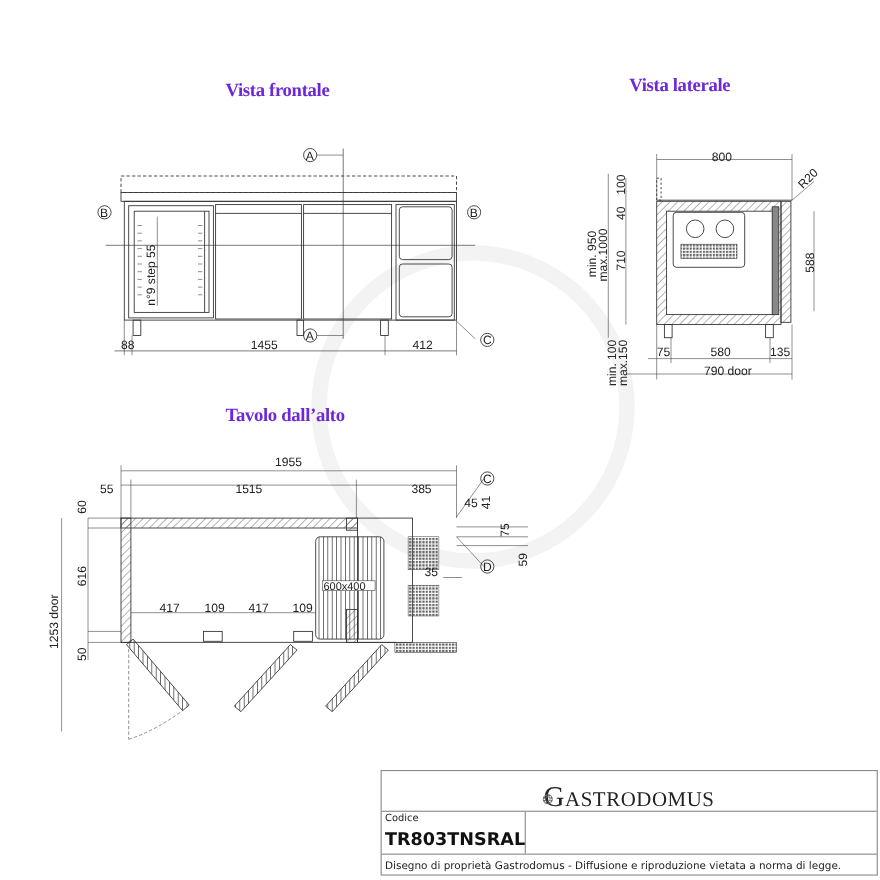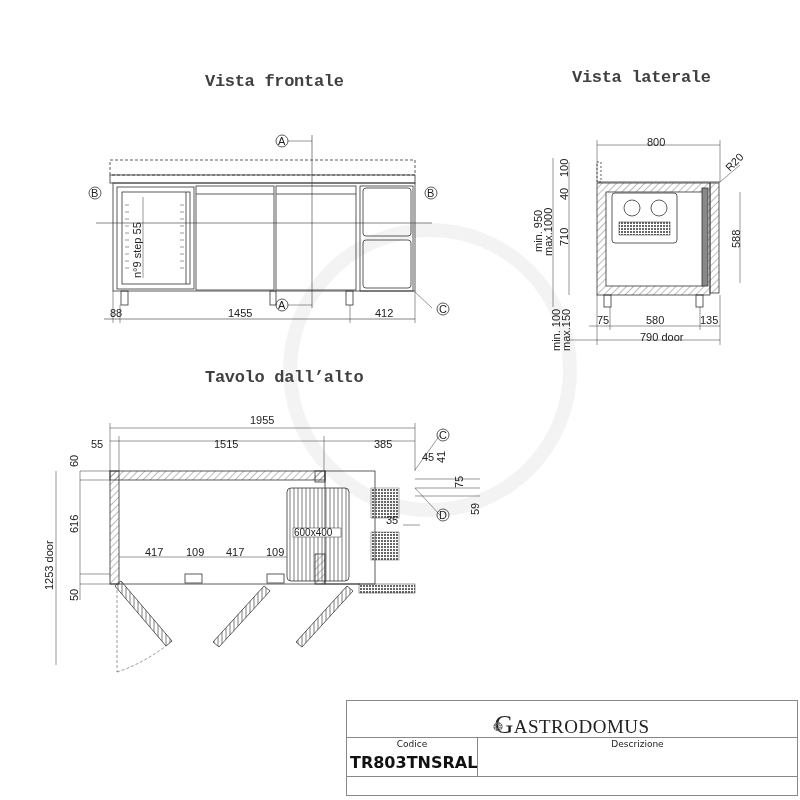--- a/index.html
+++ b/index.html
@@ -1,26 +1,26 @@
 <!DOCTYPE html>
 <html><head>
 <meta charset="utf-8">
 <style>
   html,body{margin:0;padding:0;background:#fff;}
   body{width:800px;height:800px;position:relative;overflow:hidden;font-family:"Liberation Sans",sans-serif;color:#222;}
-  .title{position:absolute;font-family:Liberation Mono, monospace;font-weight:bold;font-size:17px;color:#404040;letter-spacing:-0.3px;}
+  .title{position:absolute;font-family:Liberation Serif, serif;font-weight:bold;font-size:17px;color:#6d28d9;letter-spacing:-0.3px;}
   svg{position:absolute;left:0;top:0;}
   .dim{font-family:"Liberation Sans",sans-serif;font-size:11px;fill:#222;}
   .tb{position:absolute;left:346px;top:700px;width:452px;height:96px;border:1px solid #888;box-sizing:border-box;background:#fff;}
   .tb .logo{height:36px;border-bottom:1px solid #888;text-align:center;font-family:"Liberation Serif",serif;font-size:19px;letter-spacing:0.5px;color:#222;line-height:48px;position:relative;}
   .tb .logo .cap{font-size:26px;}
   .tb .row2{display:flex;height:38px;border-bottom:1px solid #888;}
   .tb .cell1{width:131px;border-right:1px solid #888;padding:1px 3px;box-sizing:border-box;}
   .tb .cell2{flex:1;padding:1px 4px;box-sizing:border-box;}
-  .tb .lbl{font-family:"DejaVu Sans",sans-serif;font-size:9px;color:#222;text-align:center;}
+  .tb .lbl{font-family:"DejaVu Sans",sans-serif;font-size:9px;color:#222;}
   .tb .code{font-family:"DejaVu Sans",sans-serif;font-weight:bold;font-size:16px;margin-top:4px;color:#111;}
   .tb .desc{font-family:"DejaVu Sans",sans-serif;font-size:10px;margin-top:5px;color:#222;}
   .tb .foot{font-family:"DejaVu Sans",sans-serif;font-size:9.5px;padding:5px 3px;color:#222;}
 </style>
 </head>
 <body>
 
 <div class="title" style="left:205px;top:72px;">Vista frontale</div>
 <div class="title" style="left:572px;top:68px;">Vista laterale</div>
 <div class="title" style="left:205px;top:368px;">Tavolo dall’alto</div>
@@ -236,16 +236,16 @@
   <div class="logo">
     <span style="position:absolute;left:146px;top:2px;font-size:12px;color:#666;">❂</span>
     <span class="cap">G</span><span>ASTRODOMUS</span>
   </div>
   <div class="row2">
     <div class="cell1">
       <div class="lbl">Codice</div>
       <div class="code">TR803TNSRAL</div>
     </div>
     <div class="cell2">
-      <div class="lbl">Descrizione</div>
     </div>
   </div>
+  <div class="foot">Disegno di proprietà Gastrodomus - Diffusione e riproduzione vietata a norma di legge.</div>
 </div>
 
 </body></html>

